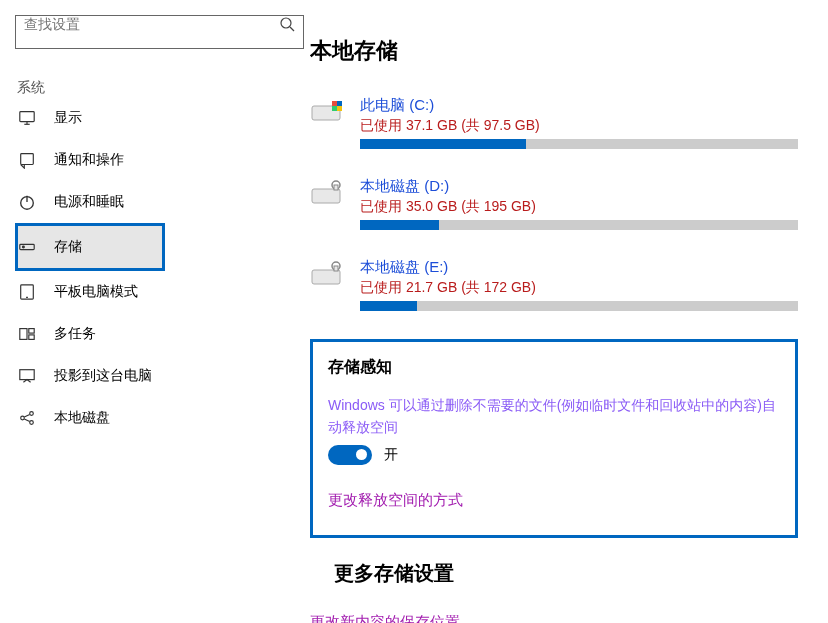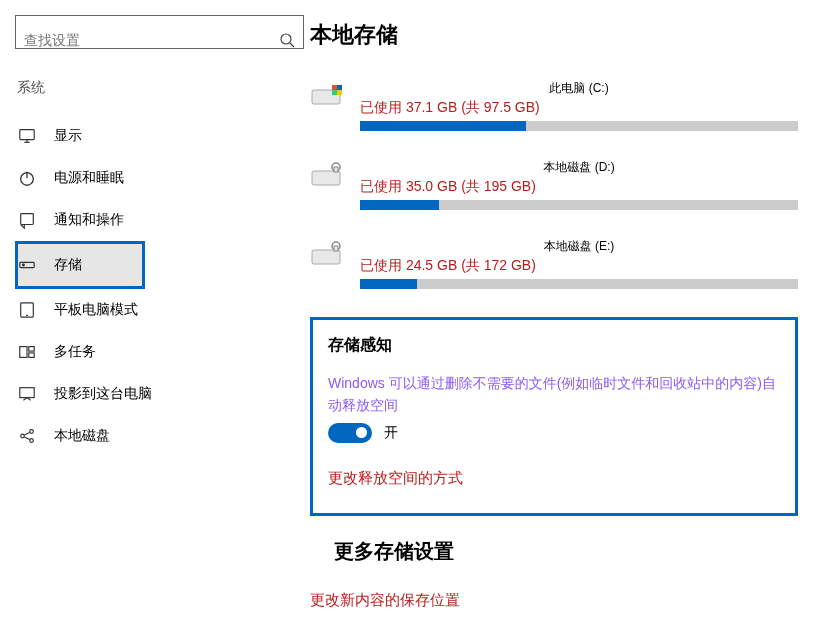--- a/index.html
+++ b/index.html
@@ -16,94 +16,92 @@
   .sidebar {
     width: 310px;
     padding: 15px 0 0 15px;
     flex-shrink: 0;
   }
   .search-box {
     width: 289px;
     height: 33px;
     border: 1px solid #666;
     display: flex;
-    align-items: flex-start;
+    align-items: flex-end;
     padding: 16px 8px;
     margin-bottom: 30px;
     position: relative;
   }
   .search-box input {
     border: none;
     outline: none;
     flex: 1;
     font-size: 14px;
     font-family: inherit;
     color: #666;
   }
   .search-icon {
     width: 16px; height: 16px;
     color: #444;
   }
   .sidebar-title {
     font-size: 14px;
     color: #555;
-    margin-bottom: 18px;
     margin-left: 2px;
   }
   .sidebar-list { list-style: none; }
   .sidebar-item {
     display: flex;
     align-items: flex-end;
     padding: 12px 0 12px 3px;
     cursor: pointer;
     gap: 18px;
   }
   .sidebar-item.active {
     border: 3px solid #0067c0;
     background: #e6e6e6;
     padding-left: 0px;
-    width: 130px;
+    width: 150px;
     margin-left:0;
   }
   .sidebar-item .icon {
     width: 18px;
     height: 18px;
     display: inline-flex;
     align-items: center;
     justify-content: center;
     color: #333;
   }
   .main {
     flex: 1;
-    padding: 20px 30px 0 0;
+    padding: 36px 30px 0 0;
     overflow-y: auto;
   }
   h1.page-title {
     font-size: 22px;
     font-weight: 600;
     margin-bottom: 30px;
   }
   .drive {
     display: flex;
     gap: 15px;
     margin-bottom: 28px;
     align-items: flex-start;
   }
   .drive-icon {
     width: 35px;
     height: 28px;
     margin-top: 2px;
   }
   .drive-body { flex: 1; }
   .drive-name {
-    color: #000000;
-    font-size: 12px;
+    color: #1d4ed8;
+    font-size: 15px;
     margin-bottom: 2px;
     cursor: pointer;
-    text-align: center;
   }
   .drive-usage {
     font-size: 14px;
     color: #b91c1c;
     margin-bottom: 4px;
   }
   .drive-bar {
     height: 10px;
     background: #ccc;
     position: relative;
@@ -148,21 +146,21 @@
   }
   .toggle-knob {
     width: 11px; height: 11px;
     background: #fff;
     border-radius: 50%;
     position: absolute;
     top: 4.5px;
     right: 5px;
   }
   .link {
-    color: #b91c1c;
+    color: #a21caf;
     font-size: 15px;
     cursor: pointer;
     display: block;
     margin-bottom: 18px;
   }
   h2.more-title {
     font-size: 20px;
     font-weight: 600;
     margin-bottom: 26px;
     margin-left: 24px;
@@ -190,36 +188,36 @@
             <rect x="2" y="3" width="16" height="11" rx="1"></rect>
             <line x1="7" y1="17" x2="13" y2="17"></line>
             <line x1="10" y1="14" x2="10" y2="17"></line>
           </svg>
       </span>
       <span>显示</span>
     </li>
 
     <li class="sidebar-item">
       <span class="icon">
+        <svg viewBox="0 0 20 20" width="18" height="18" fill="none" stroke="currentColor" stroke-width="1.3">
+            <rect x="3" y="3" width="14" height="12" rx="1"></rect>
+            <path d="M3 15 l4 4 v-4"></path>
+          </svg>
+      </span>
+      <span>通知和操作</span>
+    </li>
+
+    <li class="sidebar-item">
+      <span class="icon">
         <svg viewBox="0 0 20 20" width="18" height="18" fill="none" stroke="currentColor" stroke-width="1.5">
             <circle cx="10" cy="11" r="7"></circle>
             <line x1="10" y1="3" x2="10" y2="10"></line>
           </svg>
       </span>
       <span>电源和睡眠</span>
-    </li>
-
-    <li class="sidebar-item">
-      <span class="icon">
-        <svg viewBox="0 0 20 20" width="18" height="18" fill="none" stroke="currentColor" stroke-width="1.3">
-            <rect x="3" y="3" width="14" height="12" rx="1"></rect>
-            <path d="M3 15 l4 4 v-4"></path>
-          </svg>
-      </span>
-      <span>通知和操作</span>
     </li>
 
     <li class="sidebar-item active">
       <span class="icon">
         <svg viewBox="0 0 20 20" width="18" height="18" fill="none" stroke="currentColor" stroke-width="1.3">
             <rect x="2" y="7" width="16" height="6" rx="1"></rect>
             <circle cx="6" cy="10" r="1" fill="currentColor"></circle>
           </svg>
       </span>
       <span>存储</span>
@@ -315,21 +313,21 @@
   <div class="drive">
     <span class="drive-icon">
       <svg viewBox="0 0 35 28" width="35" height="28">
         <rect x="2" y="10" width="28" height="14" rx="2" fill="#e8e8e8" stroke="#aaa"></rect>
         <circle cx="26" cy="6" r="4" fill="none" stroke="#888" stroke-width="1.5"></circle>
         <rect x="24" y="6" width="4" height="5" fill="#e8e8e8" stroke="#888"></rect>
       </svg>
     </span>
     <div class="drive-body">
       <div class="drive-name">本地磁盘 (E:)</div>
-      <div class="drive-usage">已使用 24.5 GB (共 172 GB)</div>
+      <div class="drive-usage">已使用 21.7 GB (共 172 GB)</div>
       <div class="drive-bar">
         <div class="drive-bar-fill" style="width:13%"></div>
       </div>
     </div>
   </div>
 
   <div class="storage-sense-box">
     <h2 class="section-title">存储感知</h2>
     <p class="desc">Windows 可以通过删除不需要的文件(例如临时文件和回收站中的内容)自动释放空间</p>
     <div class="toggle-row">

